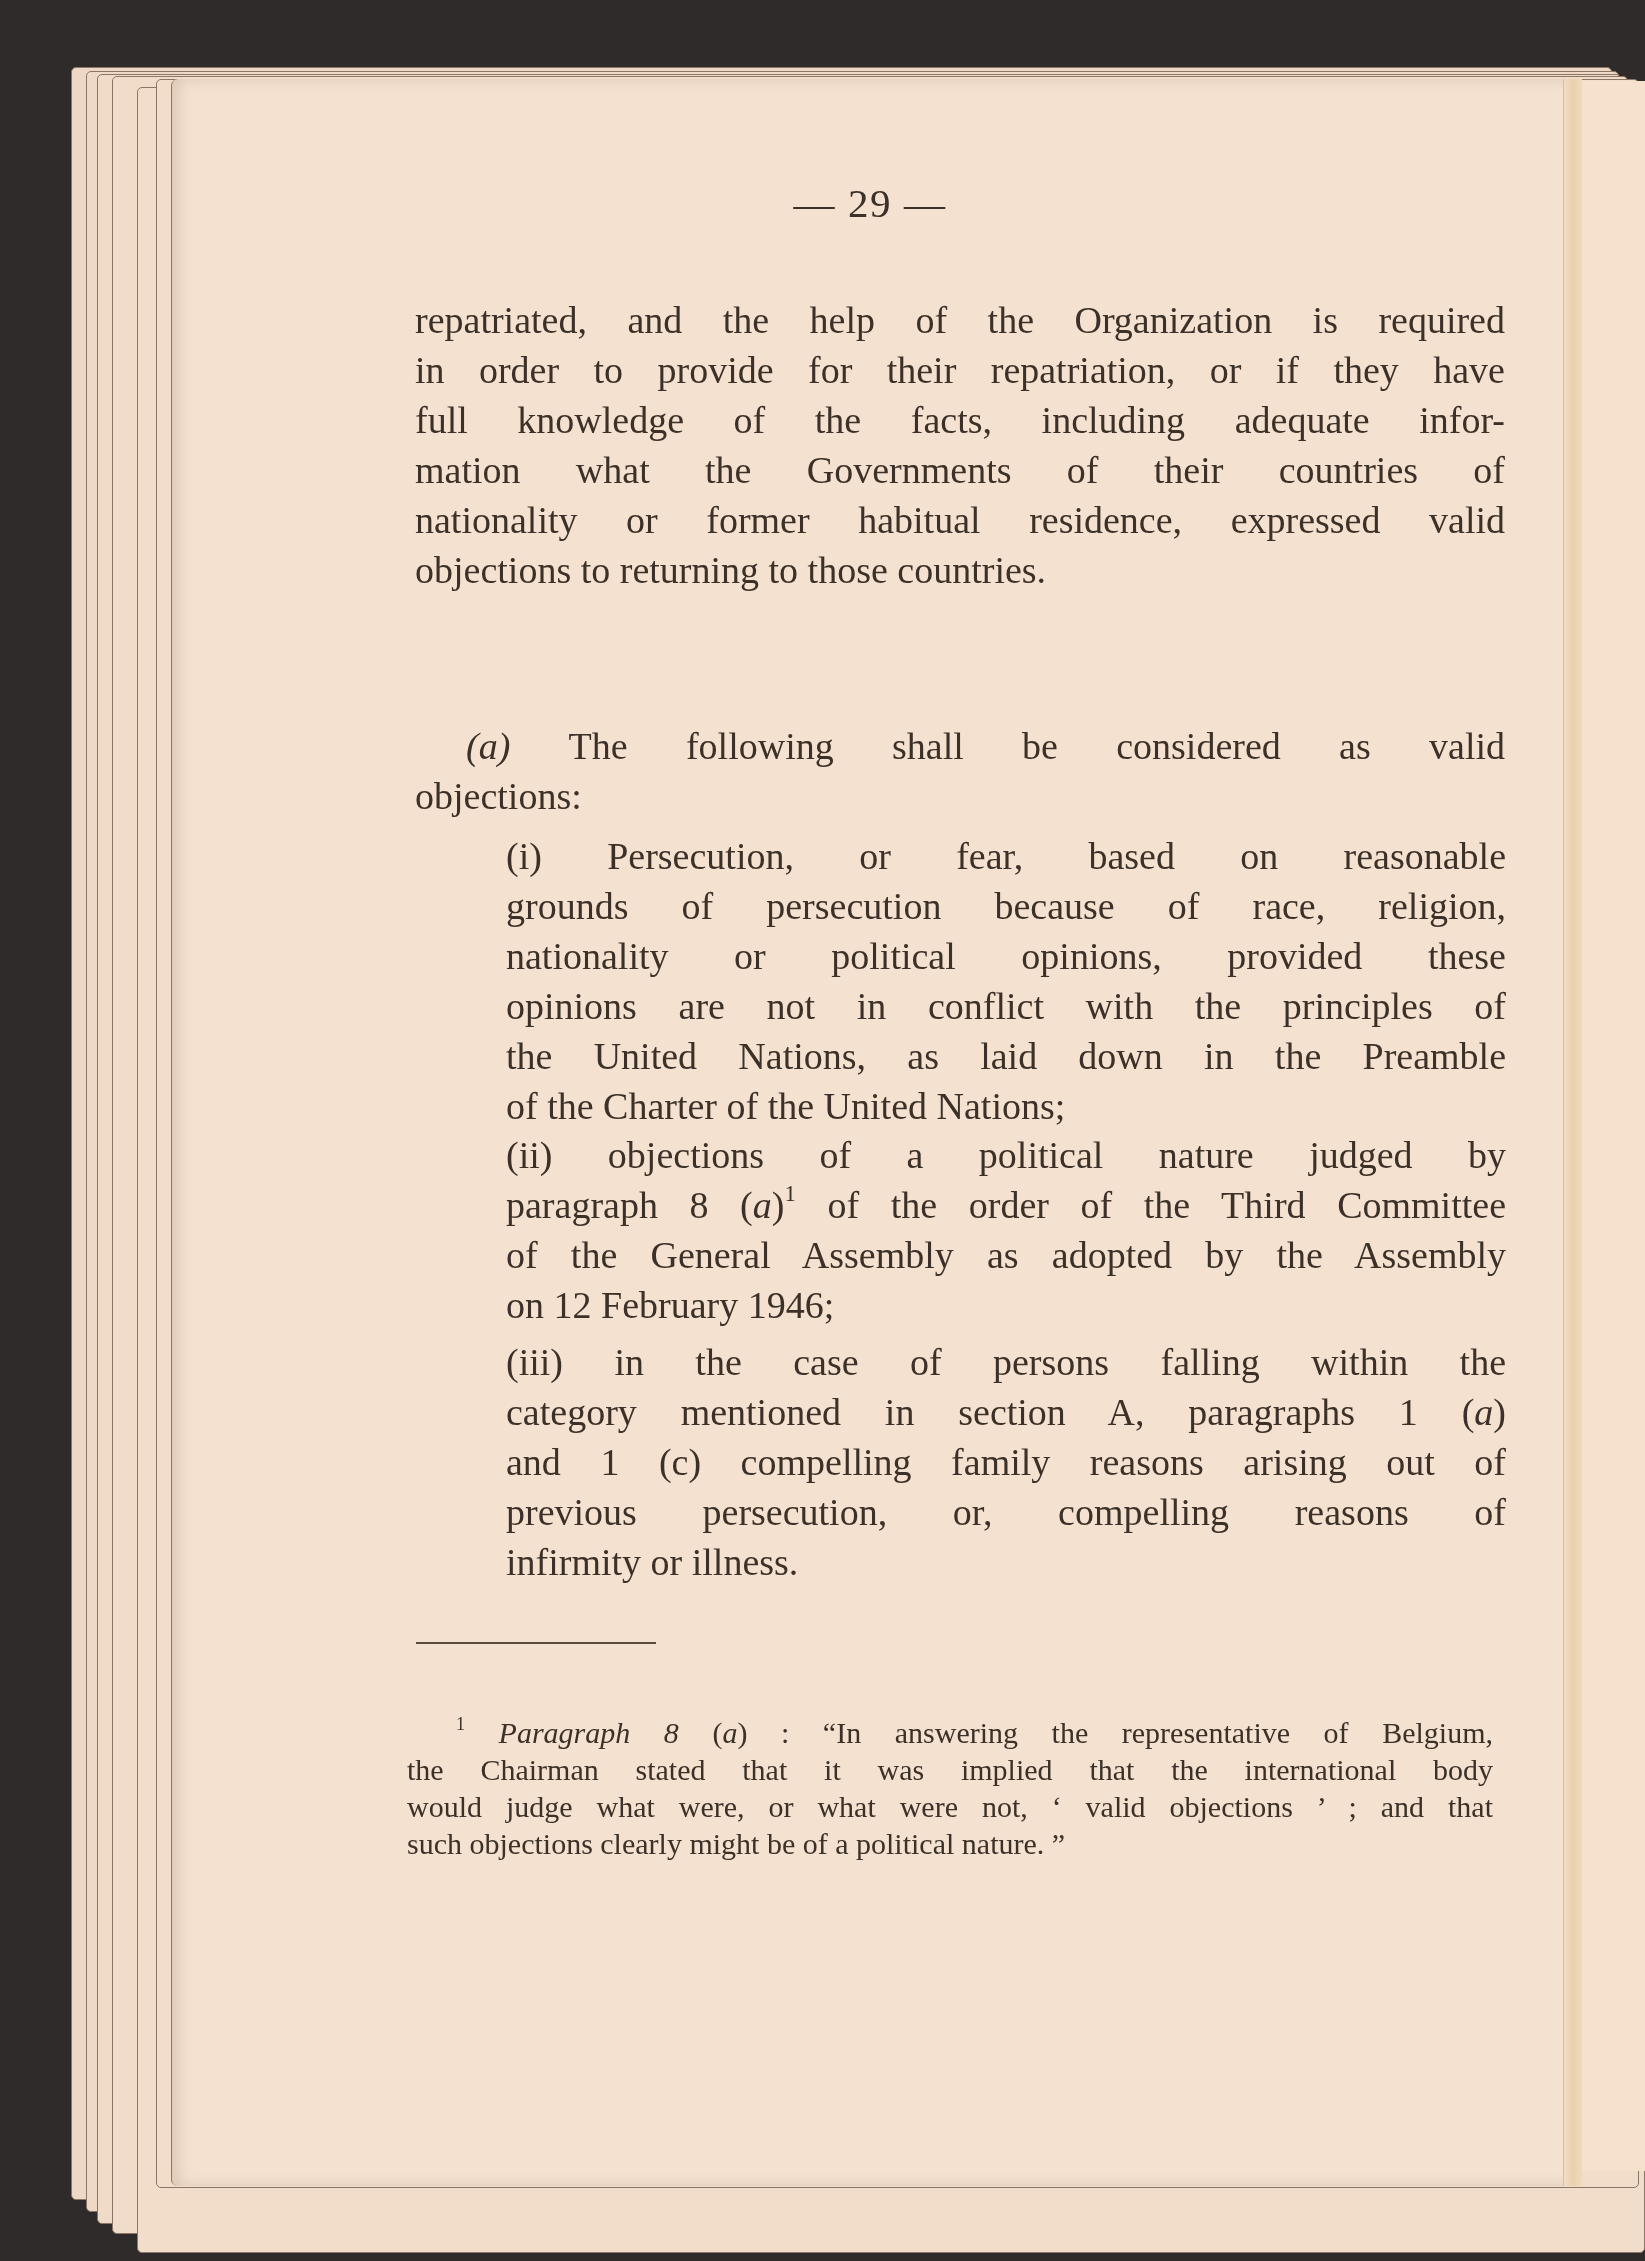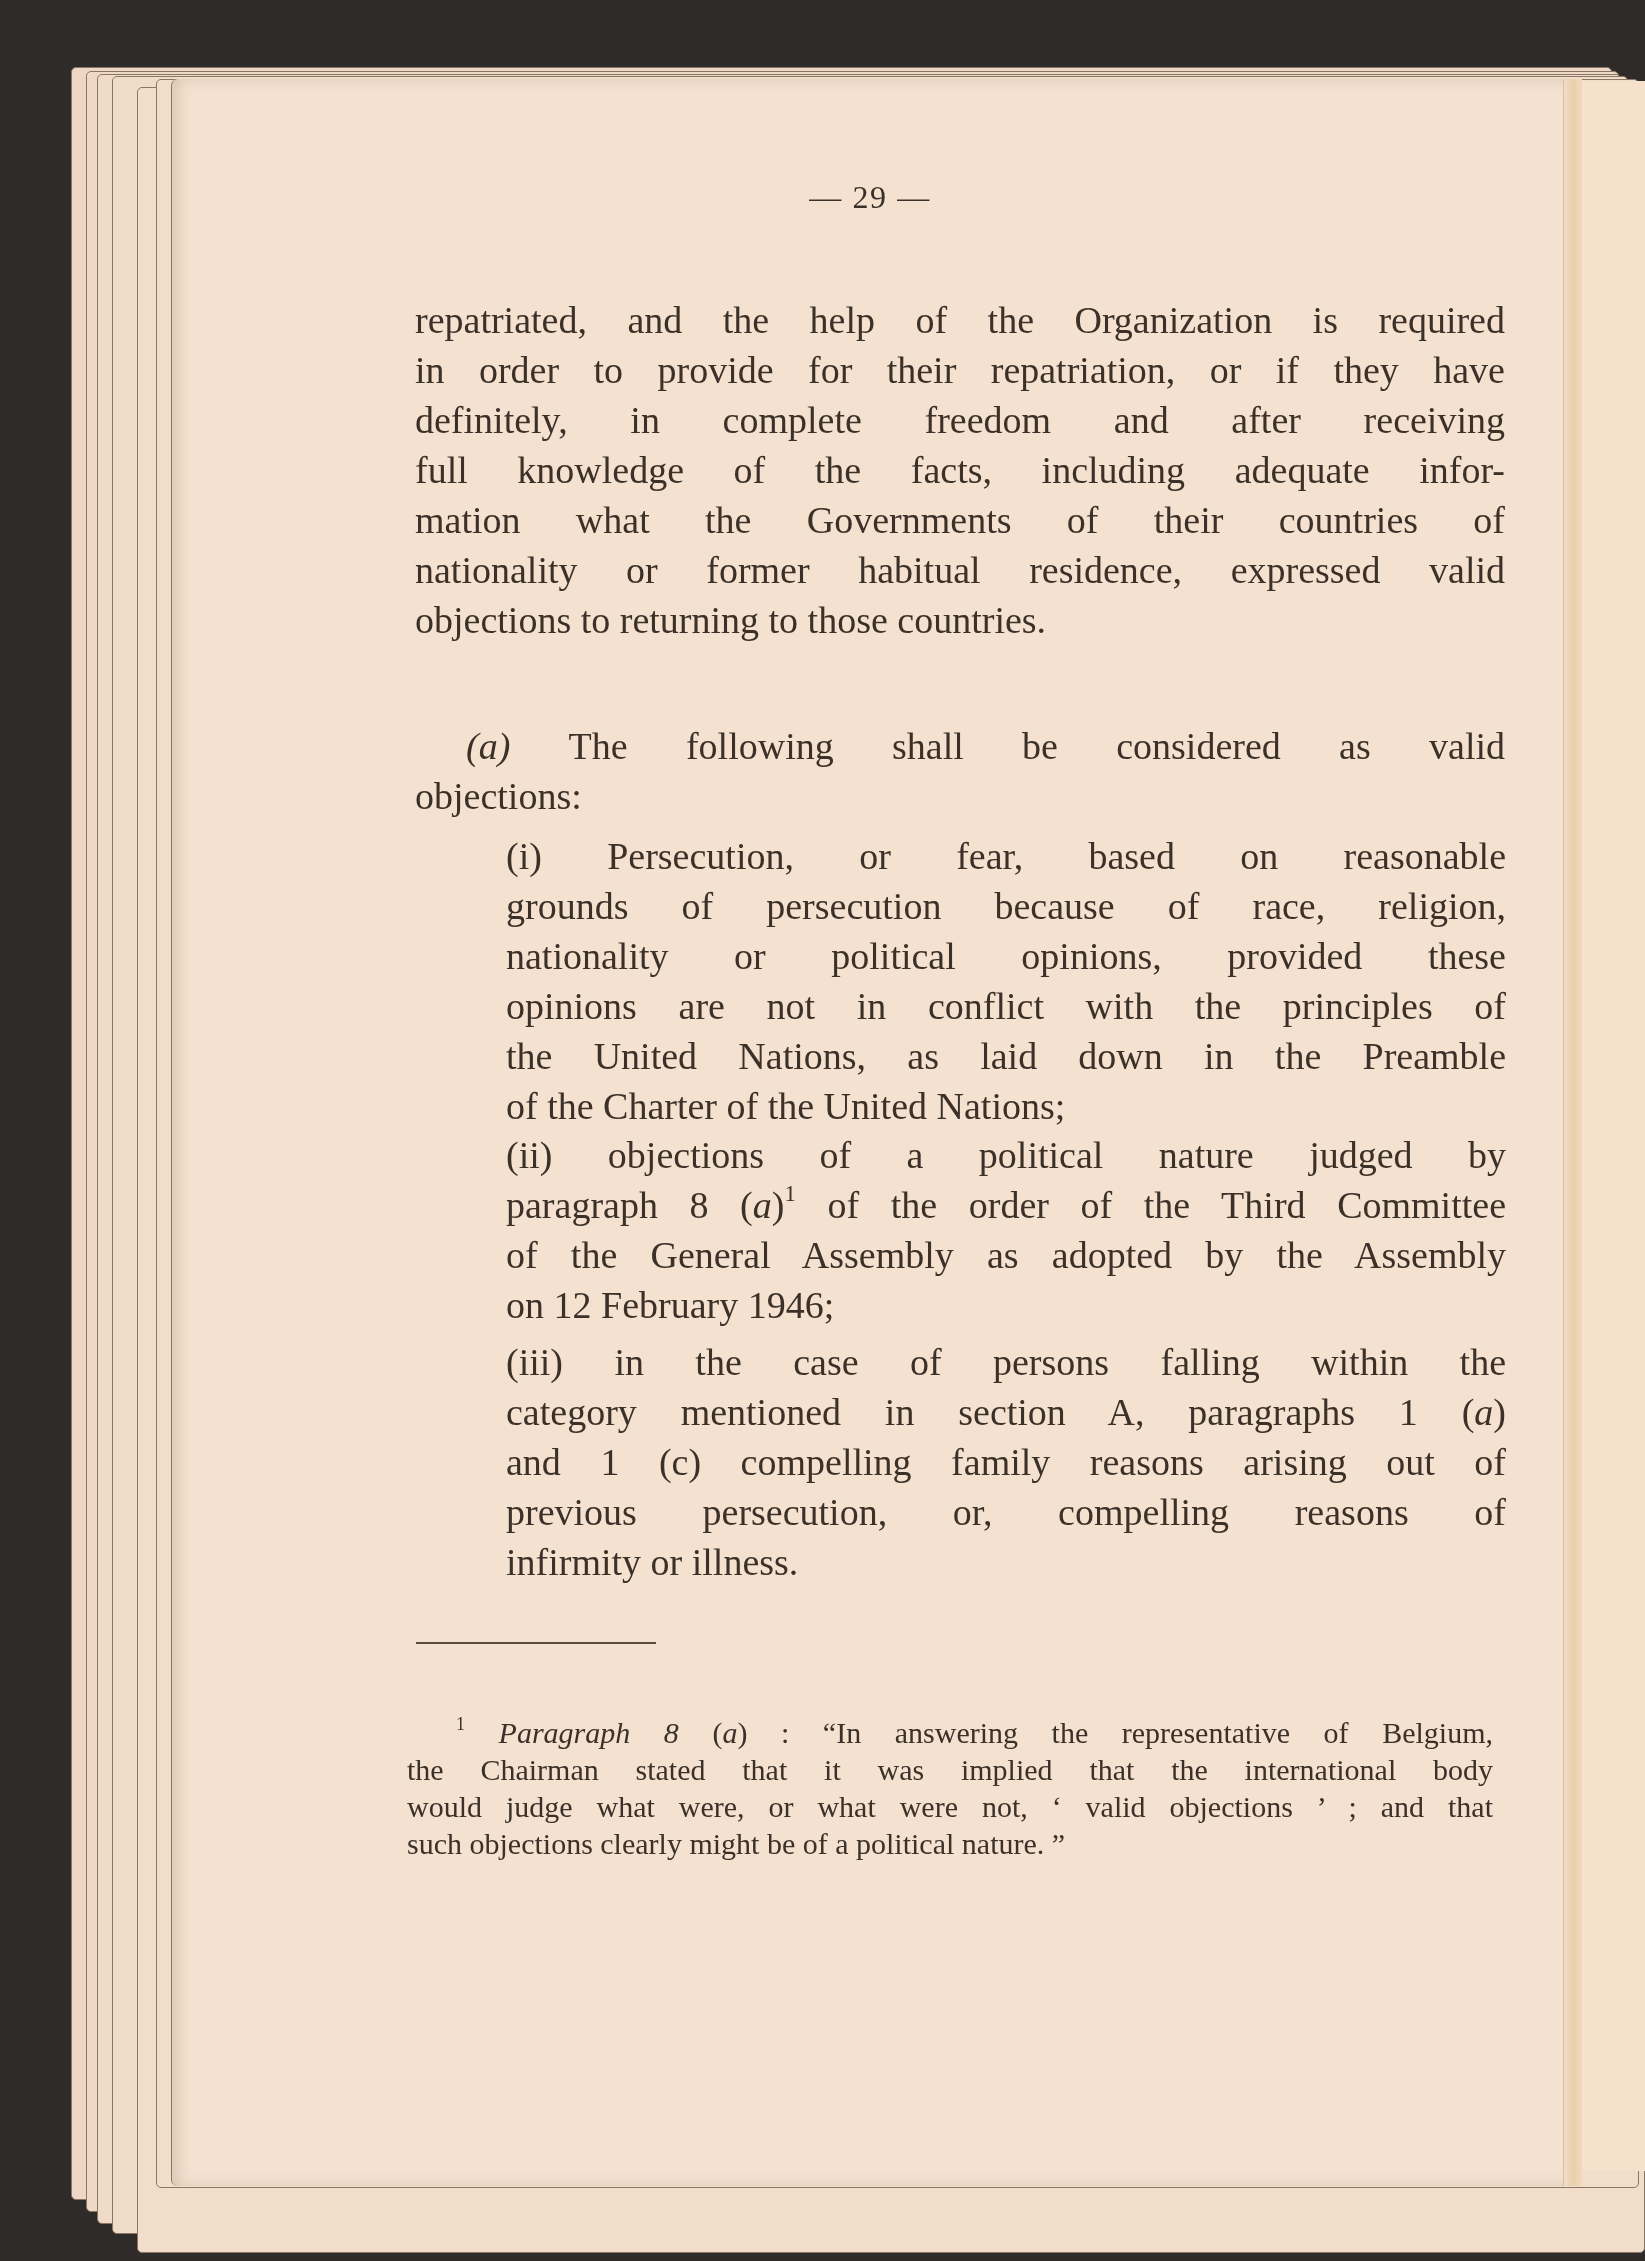--- a/index.html
+++ b/index.html
@@ -32,21 +32,21 @@
       background: linear-gradient(90deg, #f2dcc5, #e9d0ad 50%, #f0d9bf);
       border-left: 0.8px solid #d9bf9c;
     }
     .facing {
       position: absolute; left: 1582px; top: 81px; width: 74px; height: 2090px;
       background: #f6e2cc;
     }
     .pagenum {
       position: absolute; left: 0; top: 179px; width: 1646px;
       text-align: center; padding-left: 94px; box-sizing: border-box;
-      font-size: 32px; color: #3c3128; letter-spacing: 1.6px;
+      font-size: 41px; color: #3c3128; letter-spacing: 1.6px;
     }
     .block {
       position: absolute; left: 403px; width: 1090px;
       font-size: 38px; line-height: 50px;
       text-align: justify; text-align-last: left;
       color: #3c3128;
       margin-left: 12px;
     }
     .line { display: block; text-align: justify; text-align-last: justify; white-space: nowrap; }
     .line.last { text-align-last: left; }
@@ -80,21 +80,20 @@
 <div class="stack s6"></div>
 <div class="page"></div>
 <div class="gutter"></div>
 <div class="facing"></div>
 
 <div class="pagenum">— 29 —</div>
 
 <div class="block p1">
   <span class="line">repatriated, and the help of the Organization is required</span>
   <span class="line">in order to provide for their repatriation, or if they have</span>
-  <span class="line">definitely, in complete freedom and after receiving</span>
   <span class="line">full knowledge of the facts, including adequate infor-</span>
   <span class="line">mation what the Governments of their countries of</span>
   <span class="line">nationality or former habitual residence, expressed valid</span>
   <span class="line last">objections to returning to those countries.</span>
 </div>
 
 <div class="block pa">
   <span class="line indent1"><i>(a)</i>&nbsp;<span>The following shall be considered as valid</span></span>
   <span class="line last">objections:</span>
 </div>

